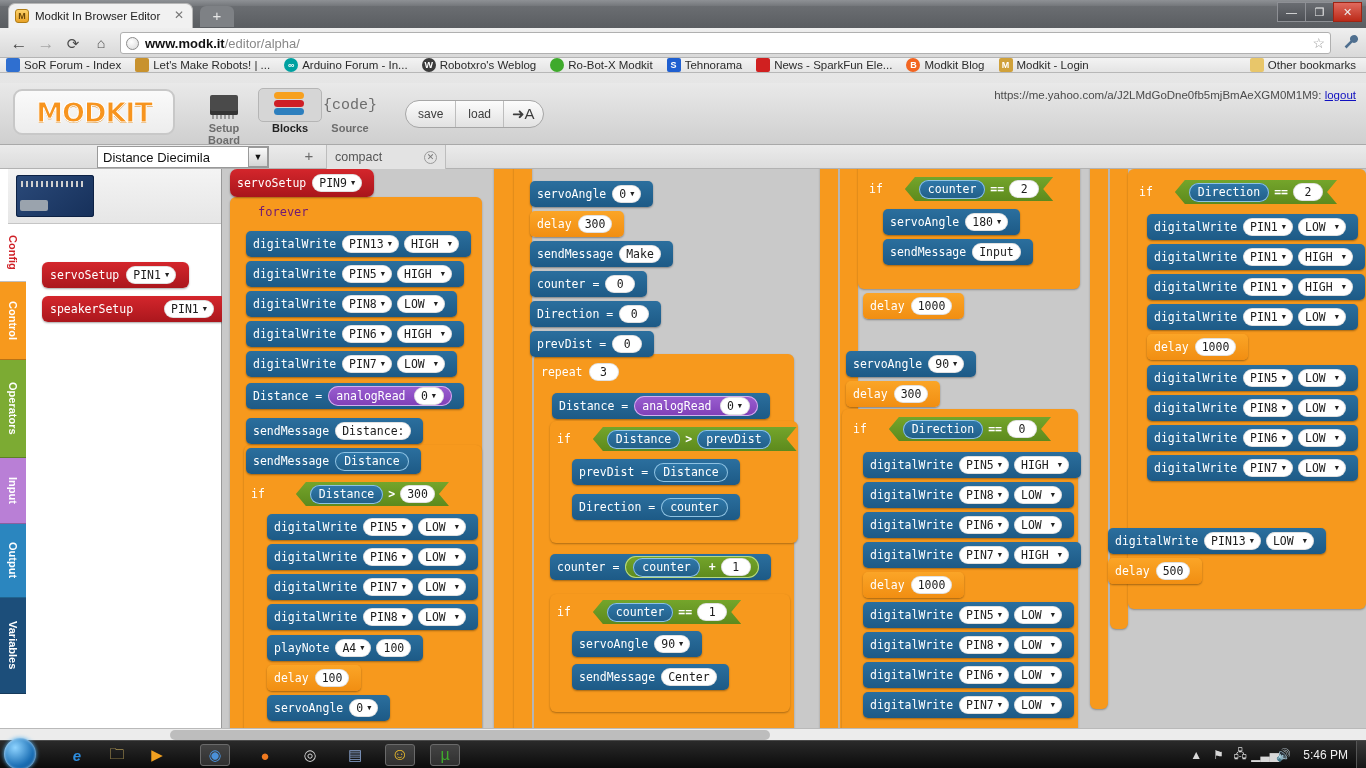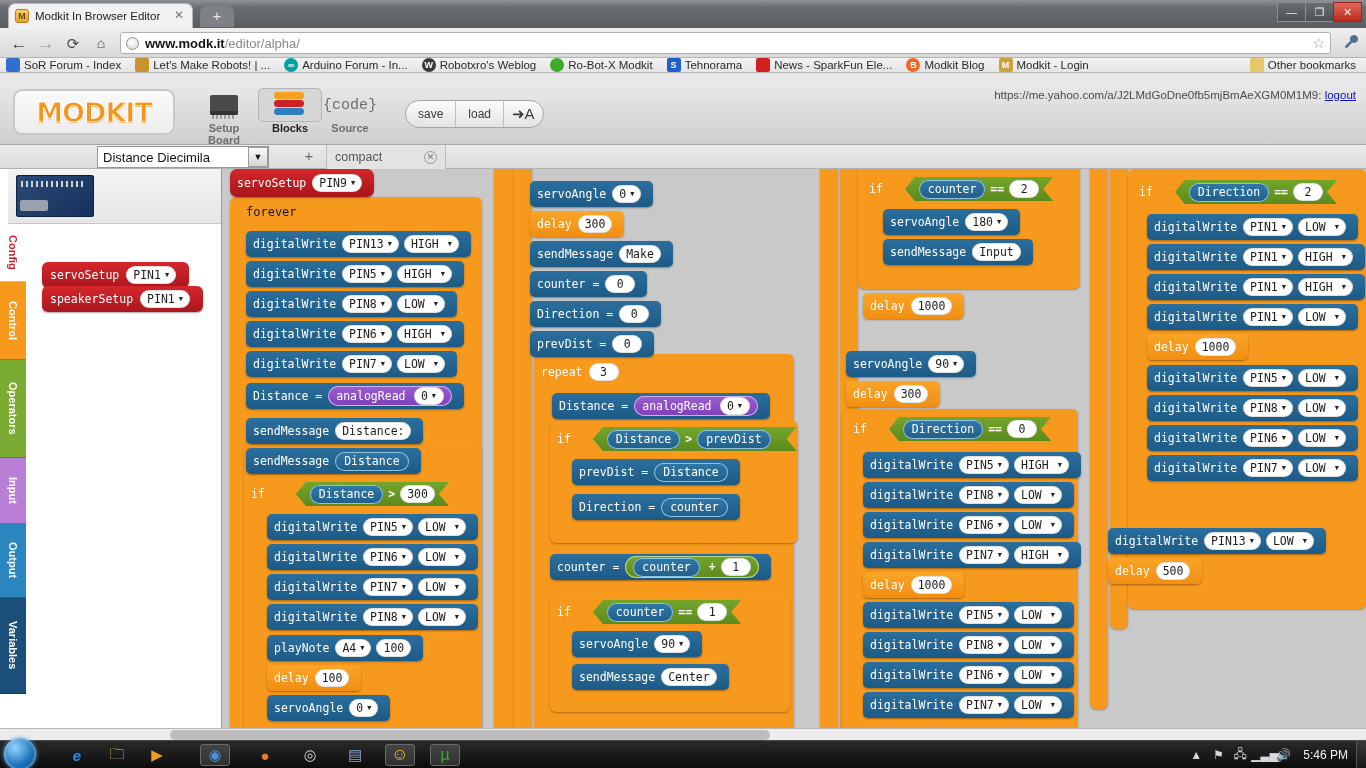--- a/index.html
+++ b/index.html
@@ -184,22 +184,22 @@
   .greenop { background:linear-gradient(#74a52b,#5d8a1d); color:#fff; border-radius:11px;
     height:22px; display:flex; align-items:center; padding:0 8px; margin-right:5px;
     box-shadow:inset 0 0 0 1px #b6d986; font-size:11.5px;
     font-family:"DejaVu Sans Mono","Liberation Mono",monospace;}
   .op { margin:0 5px; font-weight:bold; }
 
   
   .cblock { position:absolute; background:#f7991d; border-radius:6px;
     box-shadow:0 1px 2px rgba(0,0,0,.3); }
   .cblock .cbar { position:absolute; left:0; top:0; height:30px; width:100%;
-    display:flex; align-items:center; padding-left:16px;
-    color:#0f172a; font-family:"DejaVu Sans Mono","Liberation Mono",monospace; font-size:12px;}
+    display:flex; align-items:center; padding-left:28px;
+    color:#701a75; font-family:"DejaVu Sans Mono","Liberation Mono",monospace; font-size:12px;}
 
   
   .pblk { position:absolute; display:flex; align-items:center; height:26px;
     border-radius:6px; padding:0 8px;
     background:linear-gradient(#d4262c,#ab171d); color:#fff;
     font-family:"DejaVu Sans Mono","Liberation Mono",monospace; font-size:11.5px;
     box-shadow:0 1px 2px rgba(0,0,0,.35);}
 
   
   #hscroll { position:absolute; left:0; bottom:0; width:1366px; height:12px;
@@ -368,21 +368,21 @@
       </div>
 
       <div id="palette">
         <div class="pblk" style="left:15px; top:38px;">
           <span class="lbl">servoSetup</span>
           <span class="field" style="margin-left:7px">
               <span>PIN1</span>
               <span class="dd">▼</span>
             </span>
         </div>
-        <div class="pblk" style="left:15px; top:62px;">
+        <div class="pblk" style="left:15px; top:72px;gap:24px;">
           <span class="lbl">speakerSetup</span>
           <span class="field" style="margin-left:7px">
               <span>PIN1</span>
               <span class="dd">▼</span>
             </span>
         </div>
       </div>
     </div>
 
     <div id="canvas">

